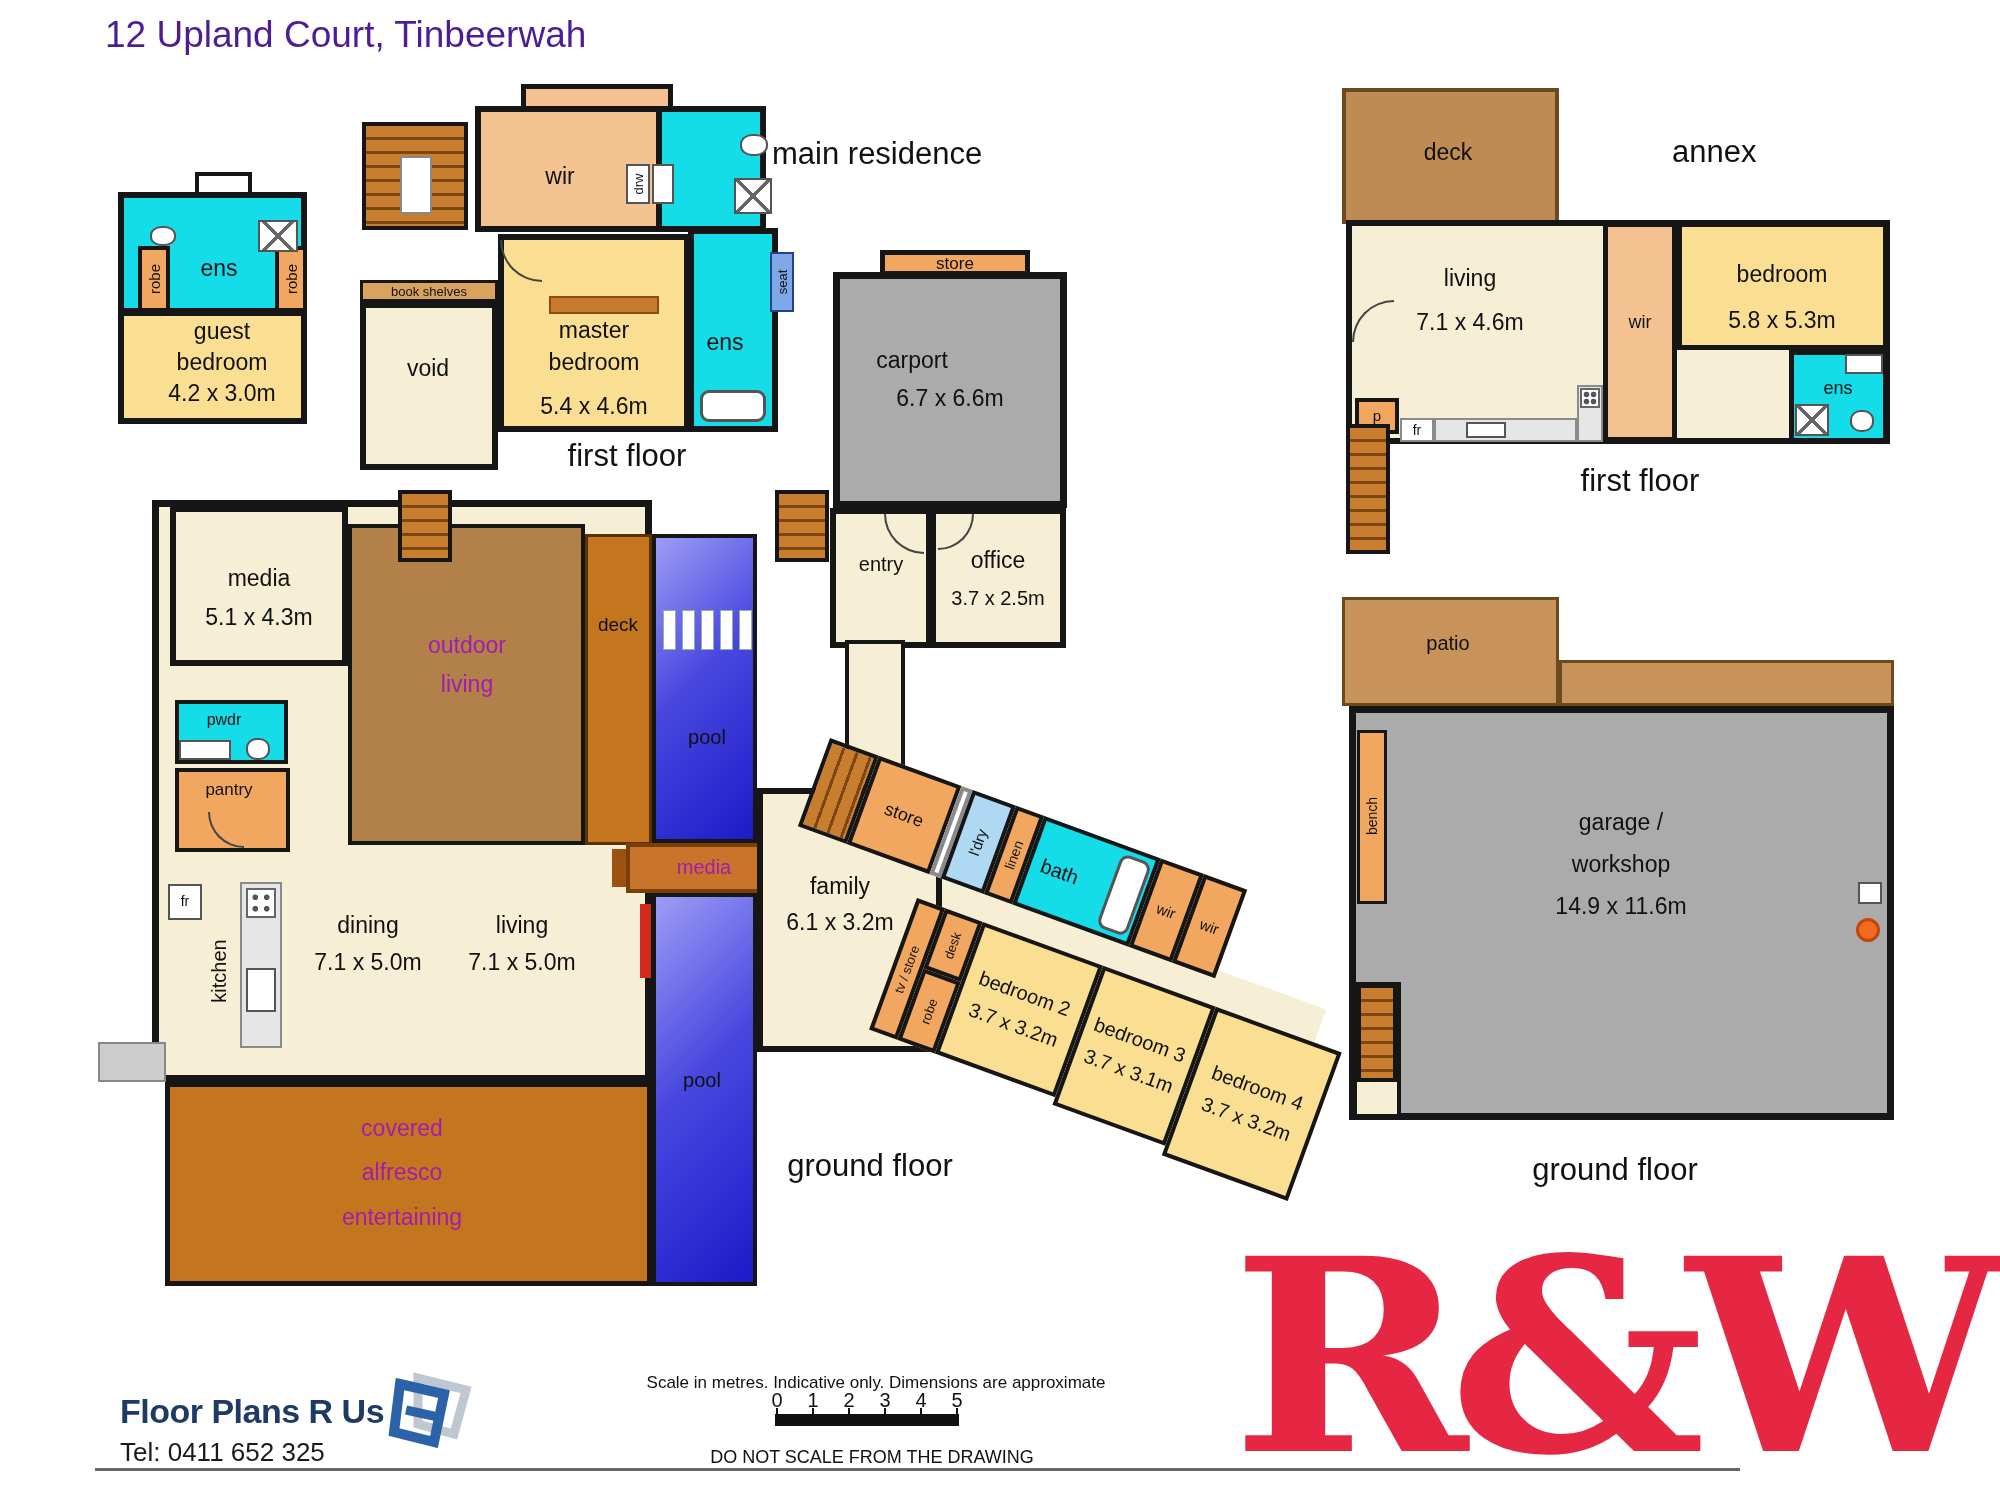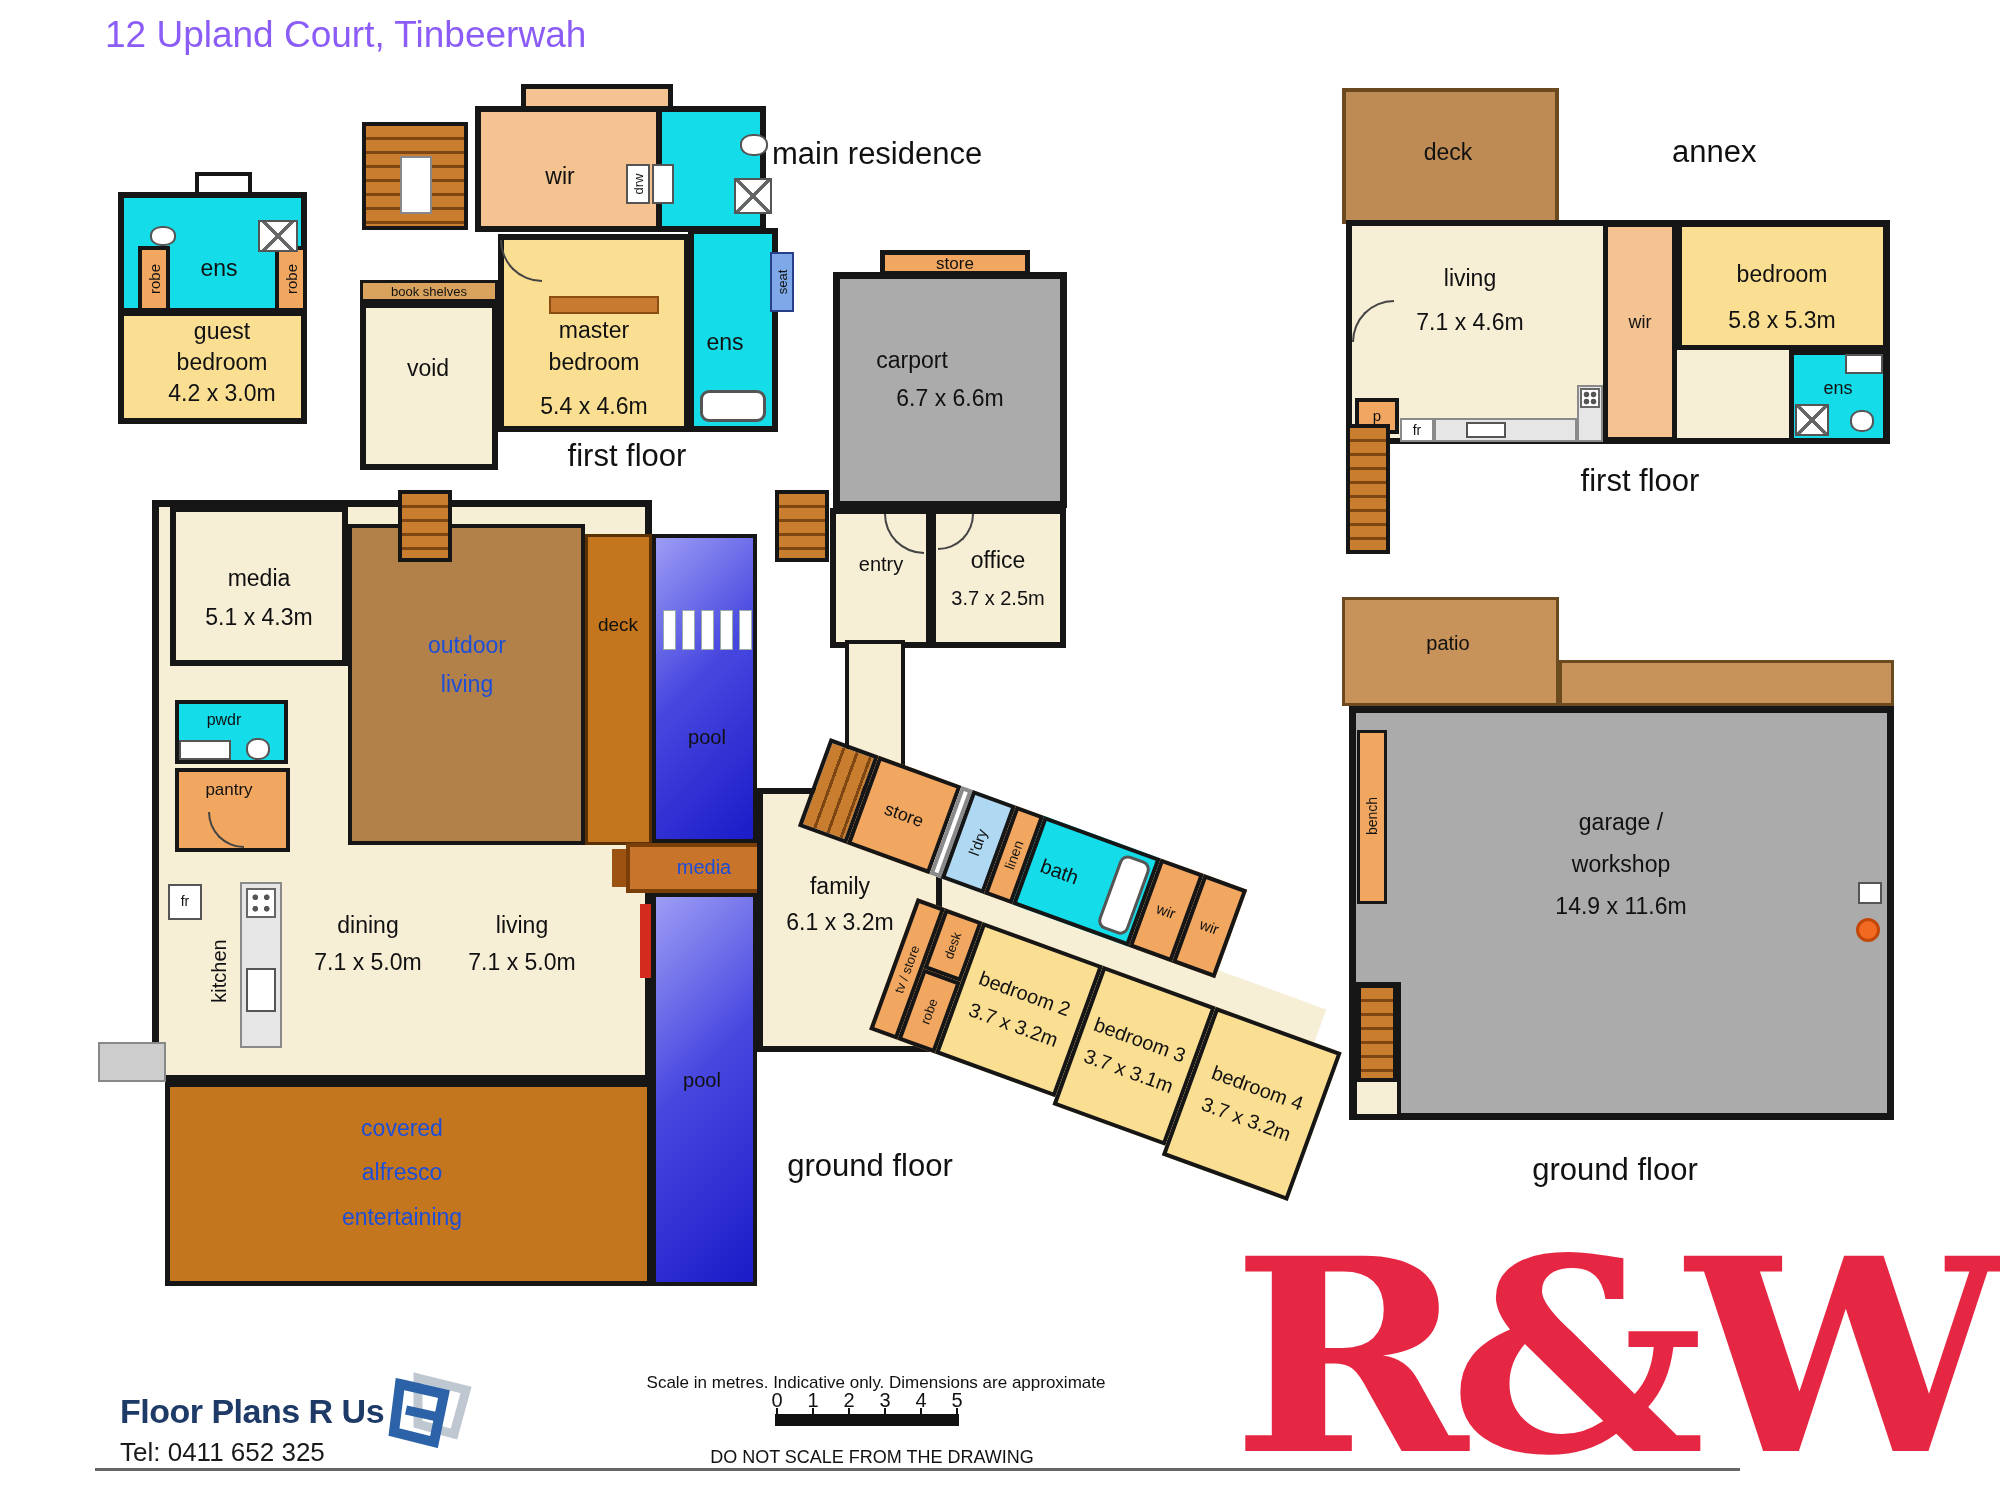--- a/index.html
+++ b/index.html
@@ -4,21 +4,21 @@
 <style>
   html,body{margin:0;padding:0;background:#fff}
   .stage{position:relative;width:2000px;height:1500px;background:#fff;
          font-family:"Liberation Sans",sans-serif;color:#111;overflow:hidden}
   .room{position:absolute;box-sizing:border-box;border:6px solid #161616}
   .b2{border-width:2px}.b3{border-width:3px}.b4{border-width:4px}.b5{border-width:5px}.b7{border-width:7px}
   .lbl{position:absolute;transform:translate(-50%,-50%);white-space:nowrap;font-size:22px;line-height:1}
   .vlbl{position:absolute;transform:translate(-50%,-50%) rotate(-90deg);white-space:nowrap;font-size:15px;line-height:1}
   .s13{font-size:13px}.s14{font-size:14px}.s15{font-size:15px}.s16{font-size:16px}.s17{font-size:17px}
   .s18{font-size:18px}.s19{font-size:19px}.s20{font-size:20px}.s21{font-size:23px}.s23{font-size:23px}.s31{font-size:31px}
-  .dk{color:#1d4ed8}
+  .dk{color:#a21caf}
   .cream{background:#F7EED6}.yellow{background:#FADE92}.cyan{background:#14DCE8}.lblue{background:#AFD9F2}
   .peach{background:#F4C391}.orange{background:#F1A75F}.obrown{background:#B28049}.dorange{background:#C4761F}.gray{background:#ABABAB}.white{background:#fff}
   .benchc{background:#E6E6E6;border:2px solid #8a8a8a;position:absolute;box-sizing:border-box}
   .pool{background:linear-gradient(135deg,#9D9DF5 0%,#4848E0 45%,#1B1BC8 100%)}
   .stairs-v{background:repeating-linear-gradient(180deg,#C87E2E 0 11px,#7E4612 11px 14px);border:4px solid #161616;position:absolute;box-sizing:border-box}
   .stairs-h{background:repeating-linear-gradient(90deg,#C87E2E 0 11px,#7E4612 11px 14px);border:4px solid #161616;position:absolute;box-sizing:border-box}
   .rot{position:absolute;transform-origin:0 0;transform:rotate(20deg)}
   .cell{position:absolute;box-sizing:border-box;border:4px solid #161616;display:flex;align-items:center;justify-content:center;text-align:center}
   .cell.col{flex-direction:column;gap:10px}
   .fix{position:absolute;background:#fff;border:2px solid #555;box-sizing:border-box}
@@ -26,21 +26,21 @@
   .shower{position:absolute;box-sizing:border-box;border:2px solid #555;
     background:linear-gradient(45deg,transparent 46%,#666 46%,#666 54%,transparent 54%),
                linear-gradient(135deg,transparent 46%,#666 46%,#666 54%,transparent 54%),#fff}
   .bathtub{border-radius:9px;border-width:3px}
   .door{position:absolute;border:2px solid #444;border-top:none;border-right:none;border-radius:0 0 0 100%}
   .cook{position:absolute;box-sizing:border-box;border:2px solid #666;background-color:#fff;
     background-image:radial-gradient(circle at 28% 28%,#555 2.5px,transparent 3.2px),
                      radial-gradient(circle at 72% 28%,#555 2.5px,transparent 3.2px),
                      radial-gradient(circle at 28% 72%,#555 2.5px,transparent 3.2px),
                      radial-gradient(circle at 72% 72%,#555 2.5px,transparent 3.2px)}
-  .title{position:absolute;font-size:37px;color:#8b5cf6}
+  .title{position:absolute;font-size:37px;color:#4c1d95}
   .hlbl{position:absolute;font-size:31px}
   .company{position:absolute;font-size:34px;font-weight:700;color:#1E3A66;letter-spacing:-0.5px}
   .tel{position:absolute;font-size:26px;color:#1a1a1a}
   .rule{position:absolute;background:#666;height:3px}
   .brand{position:absolute;font-family:"DejaVu Serif","Liberation Serif",serif;font-weight:700;color:#E52743;
          font-size:268px;line-height:0.78;letter-spacing:-18px;transform:scaleX(1.06);transform-origin:0 0}
   .tick{position:absolute;width:2px;height:9px;background:#111}
   .scalebar{position:absolute;background:#111}
   .stripes{position:absolute;display:flex;gap:6px}
   .stripes div{width:13px;height:40px;background:#fff;border:1px solid #9aa;box-sizing:border-box}

